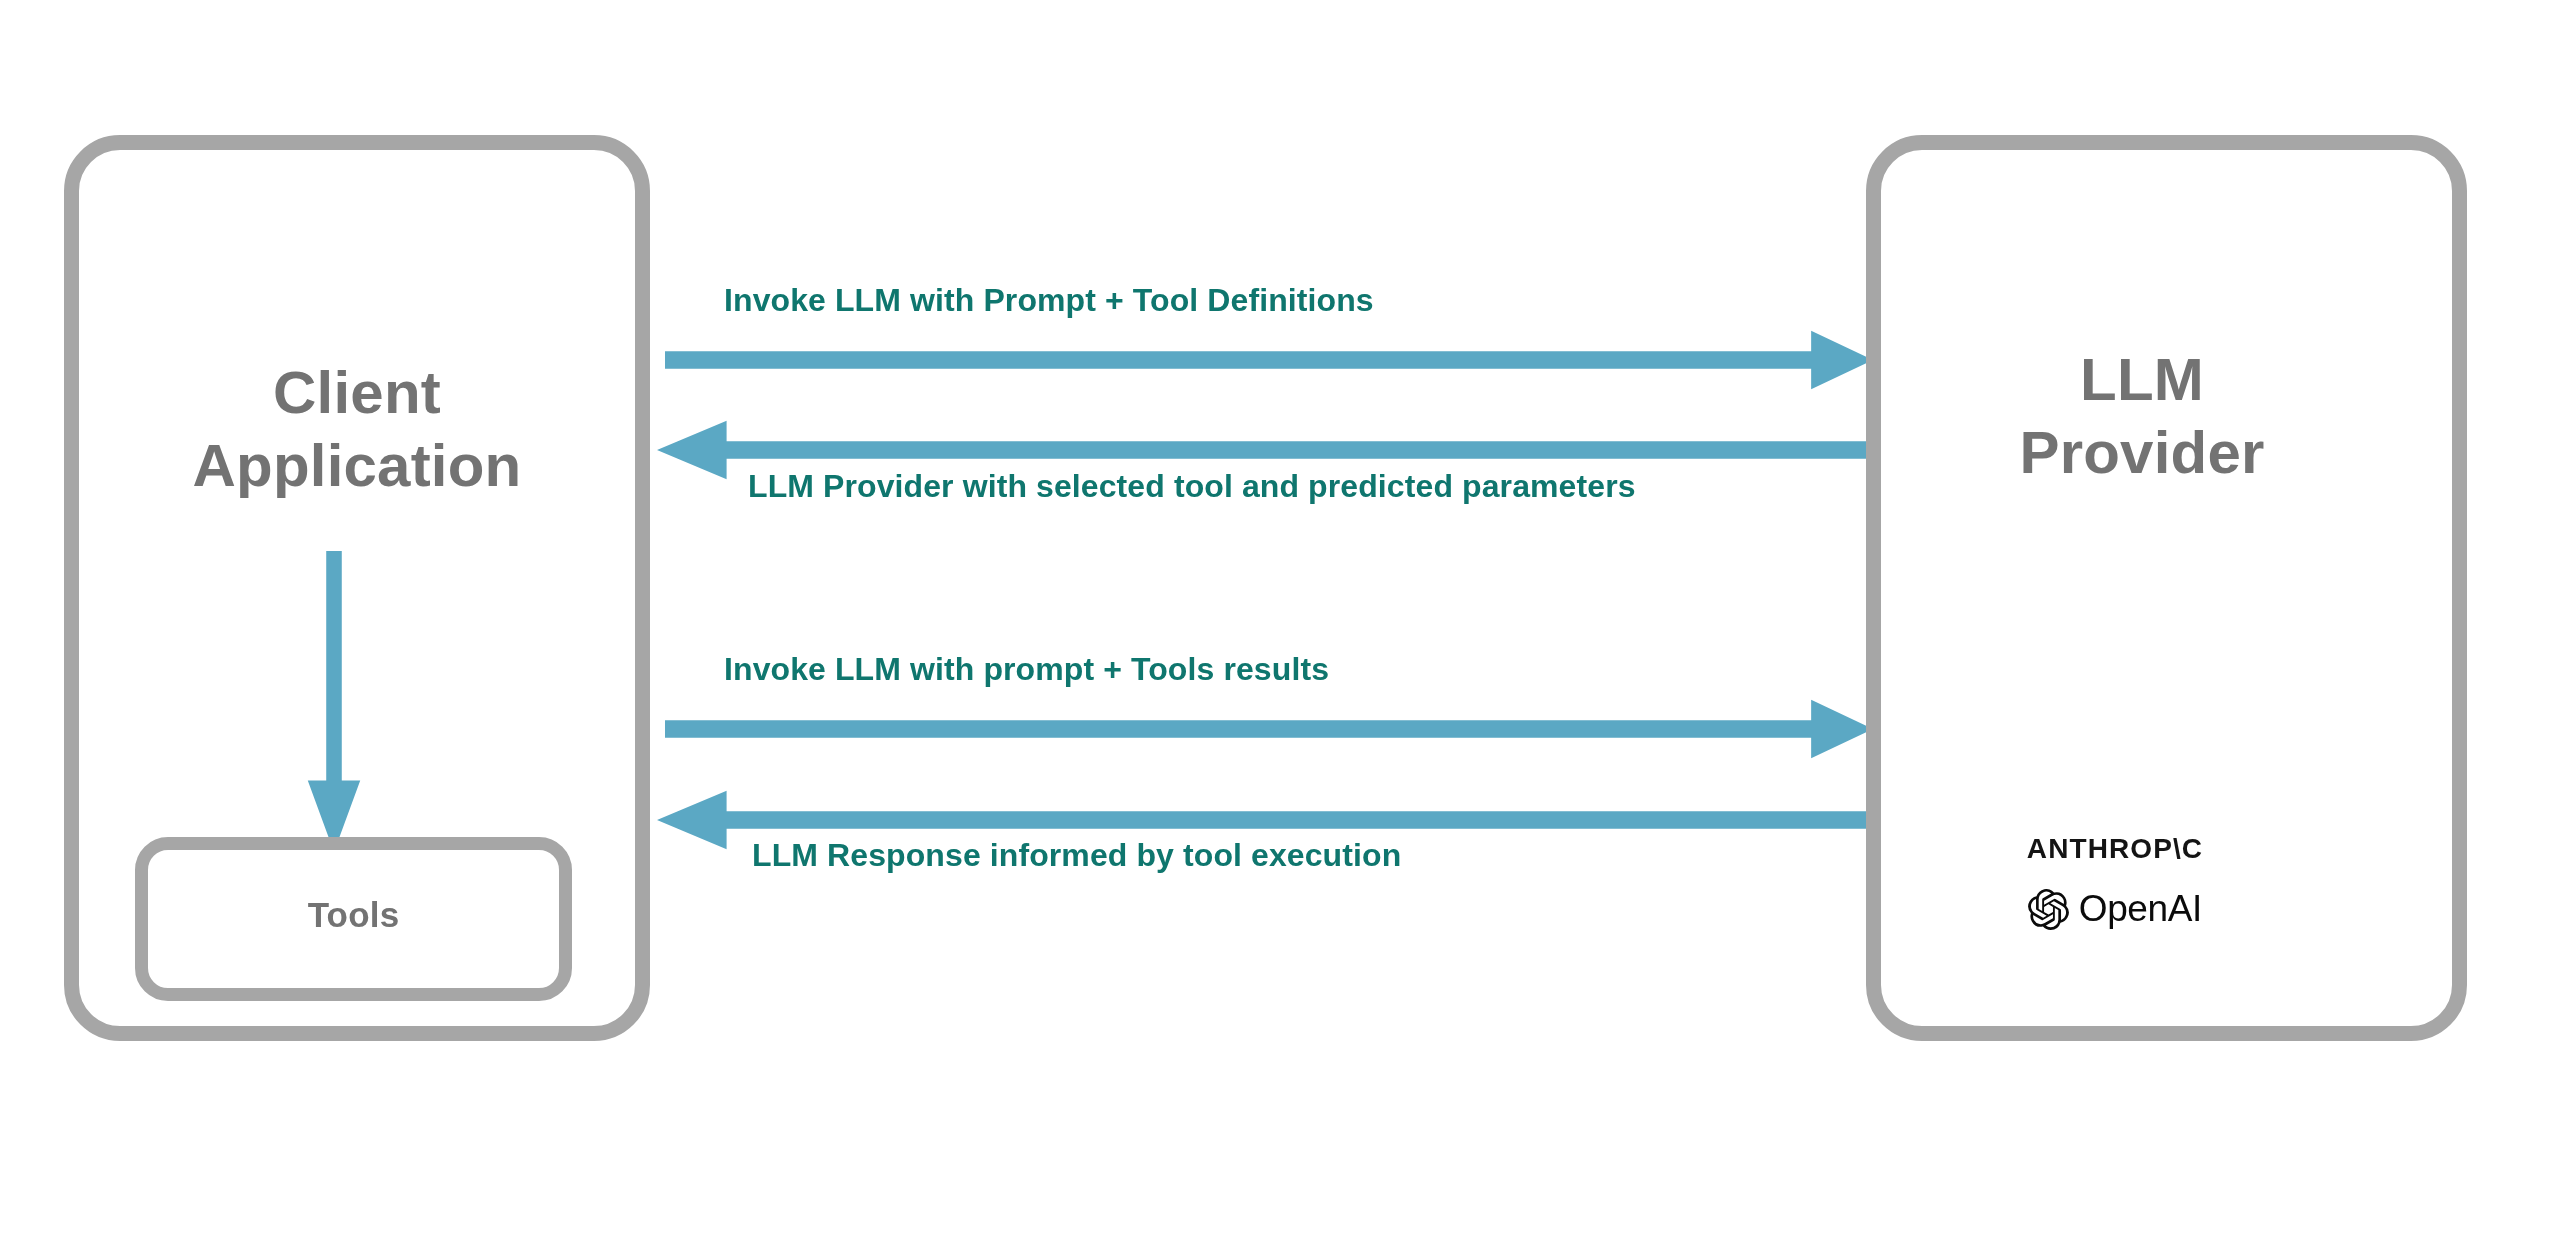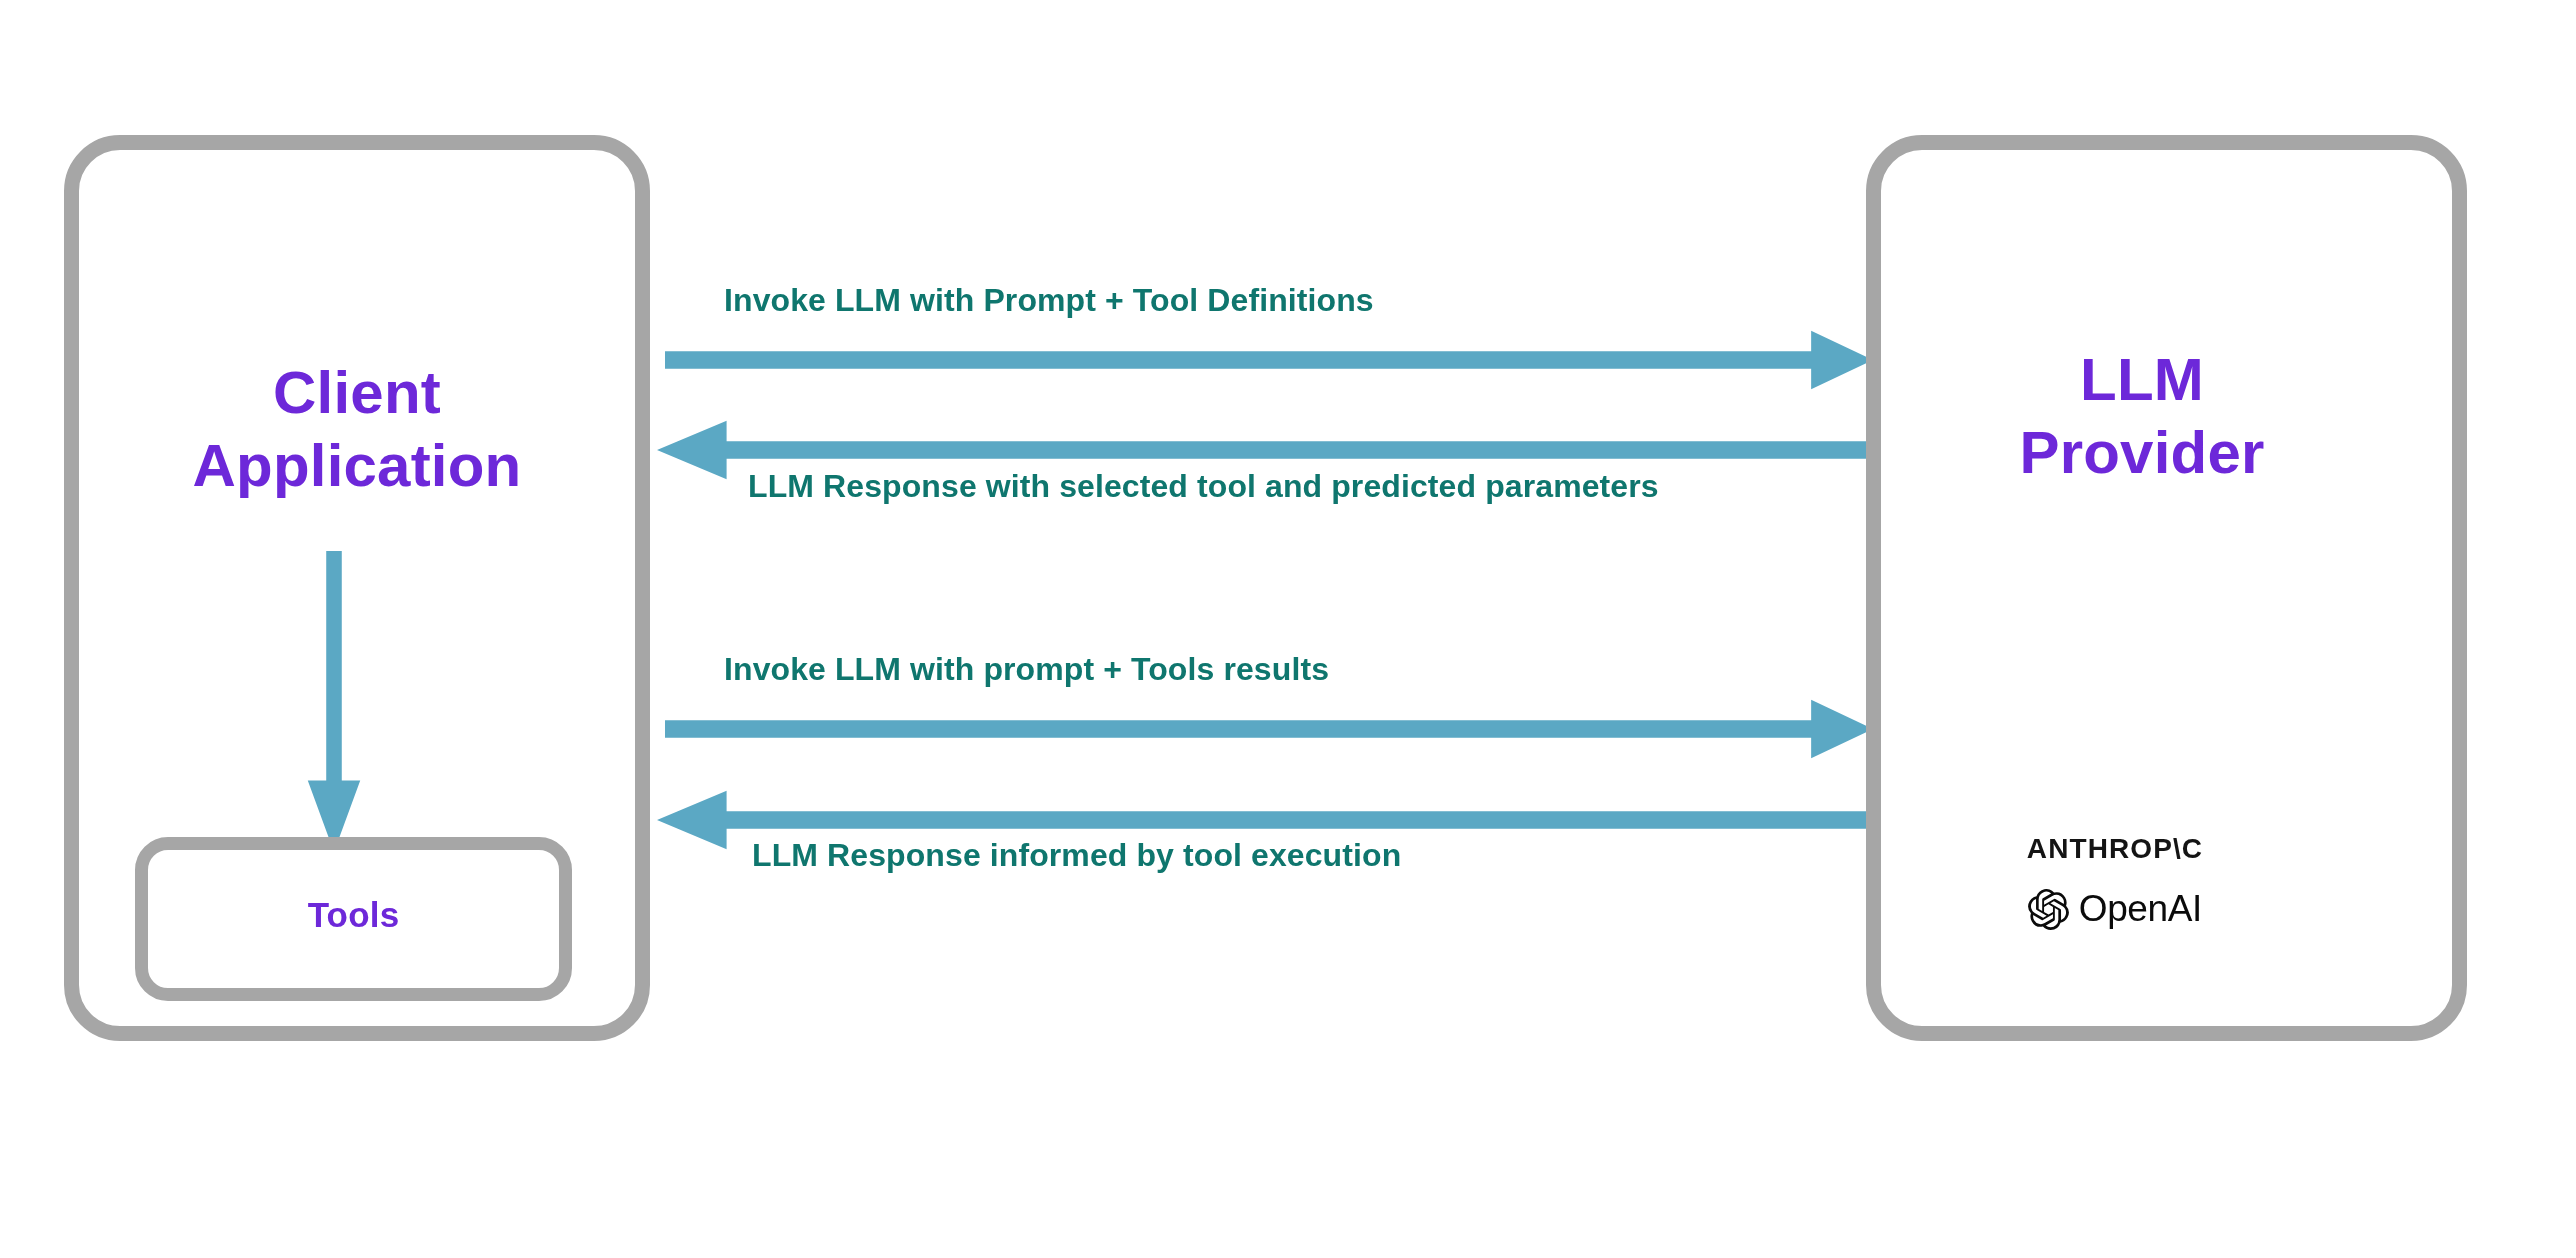--- a/index.html
+++ b/index.html
@@ -45,21 +45,21 @@
     width: 437px;
     height: 164px;
     border-width: 13.5px;
     border-radius: 33px;
   }
 
   
   .node-title {
     position: absolute;
     text-align: center;
-    color: #6d28d9;
+    color: #737373;
     font-weight: 600;
     line-height: 1.22;
     white-space: pre-line;
     letter-spacing: 0.2px;
   }
   #client-title {
     left: 64px;
     top: 356px;
     width: 586px;
     font-size: 60px;
@@ -191,21 +191,21 @@
       <polygon points="0,27 1186,27 1186,6 1250,36 1186,66 1186,45 0,45" fill="#5ba8c4"></polygon>
     </svg>
   </div>
   <div class="edge-label" id="label-1">Invoke LLM with Prompt + Tool Definitions</div>
 
   <div class="h-arrow" id="arrow-2">
     <svg viewBox="0 0 1258 72" preserveAspectRatio="none" aria-hidden="true">
       <polygon points="1258,27 72,27 72,6 0,36 72,66 72,45 1258,45" fill="#5ba8c4"></polygon>
     </svg>
   </div>
-  <div class="edge-label" id="label-2">LLM Response with selected tool and predicted parameters</div>
+  <div class="edge-label" id="label-2">LLM Provider with selected tool and predicted parameters</div>
 
   <div class="h-arrow" id="arrow-3">
     <svg viewBox="0 0 1250 72" preserveAspectRatio="none" aria-hidden="true">
       <polygon points="0,27 1186,27 1186,6 1250,36 1186,66 1186,45 0,45" fill="#5ba8c4"></polygon>
     </svg>
   </div>
   <div class="edge-label" id="label-3">Invoke LLM with prompt + Tools results</div>
 
   <div class="h-arrow" id="arrow-4">
     <svg viewBox="0 0 1258 72" preserveAspectRatio="none" aria-hidden="true">

